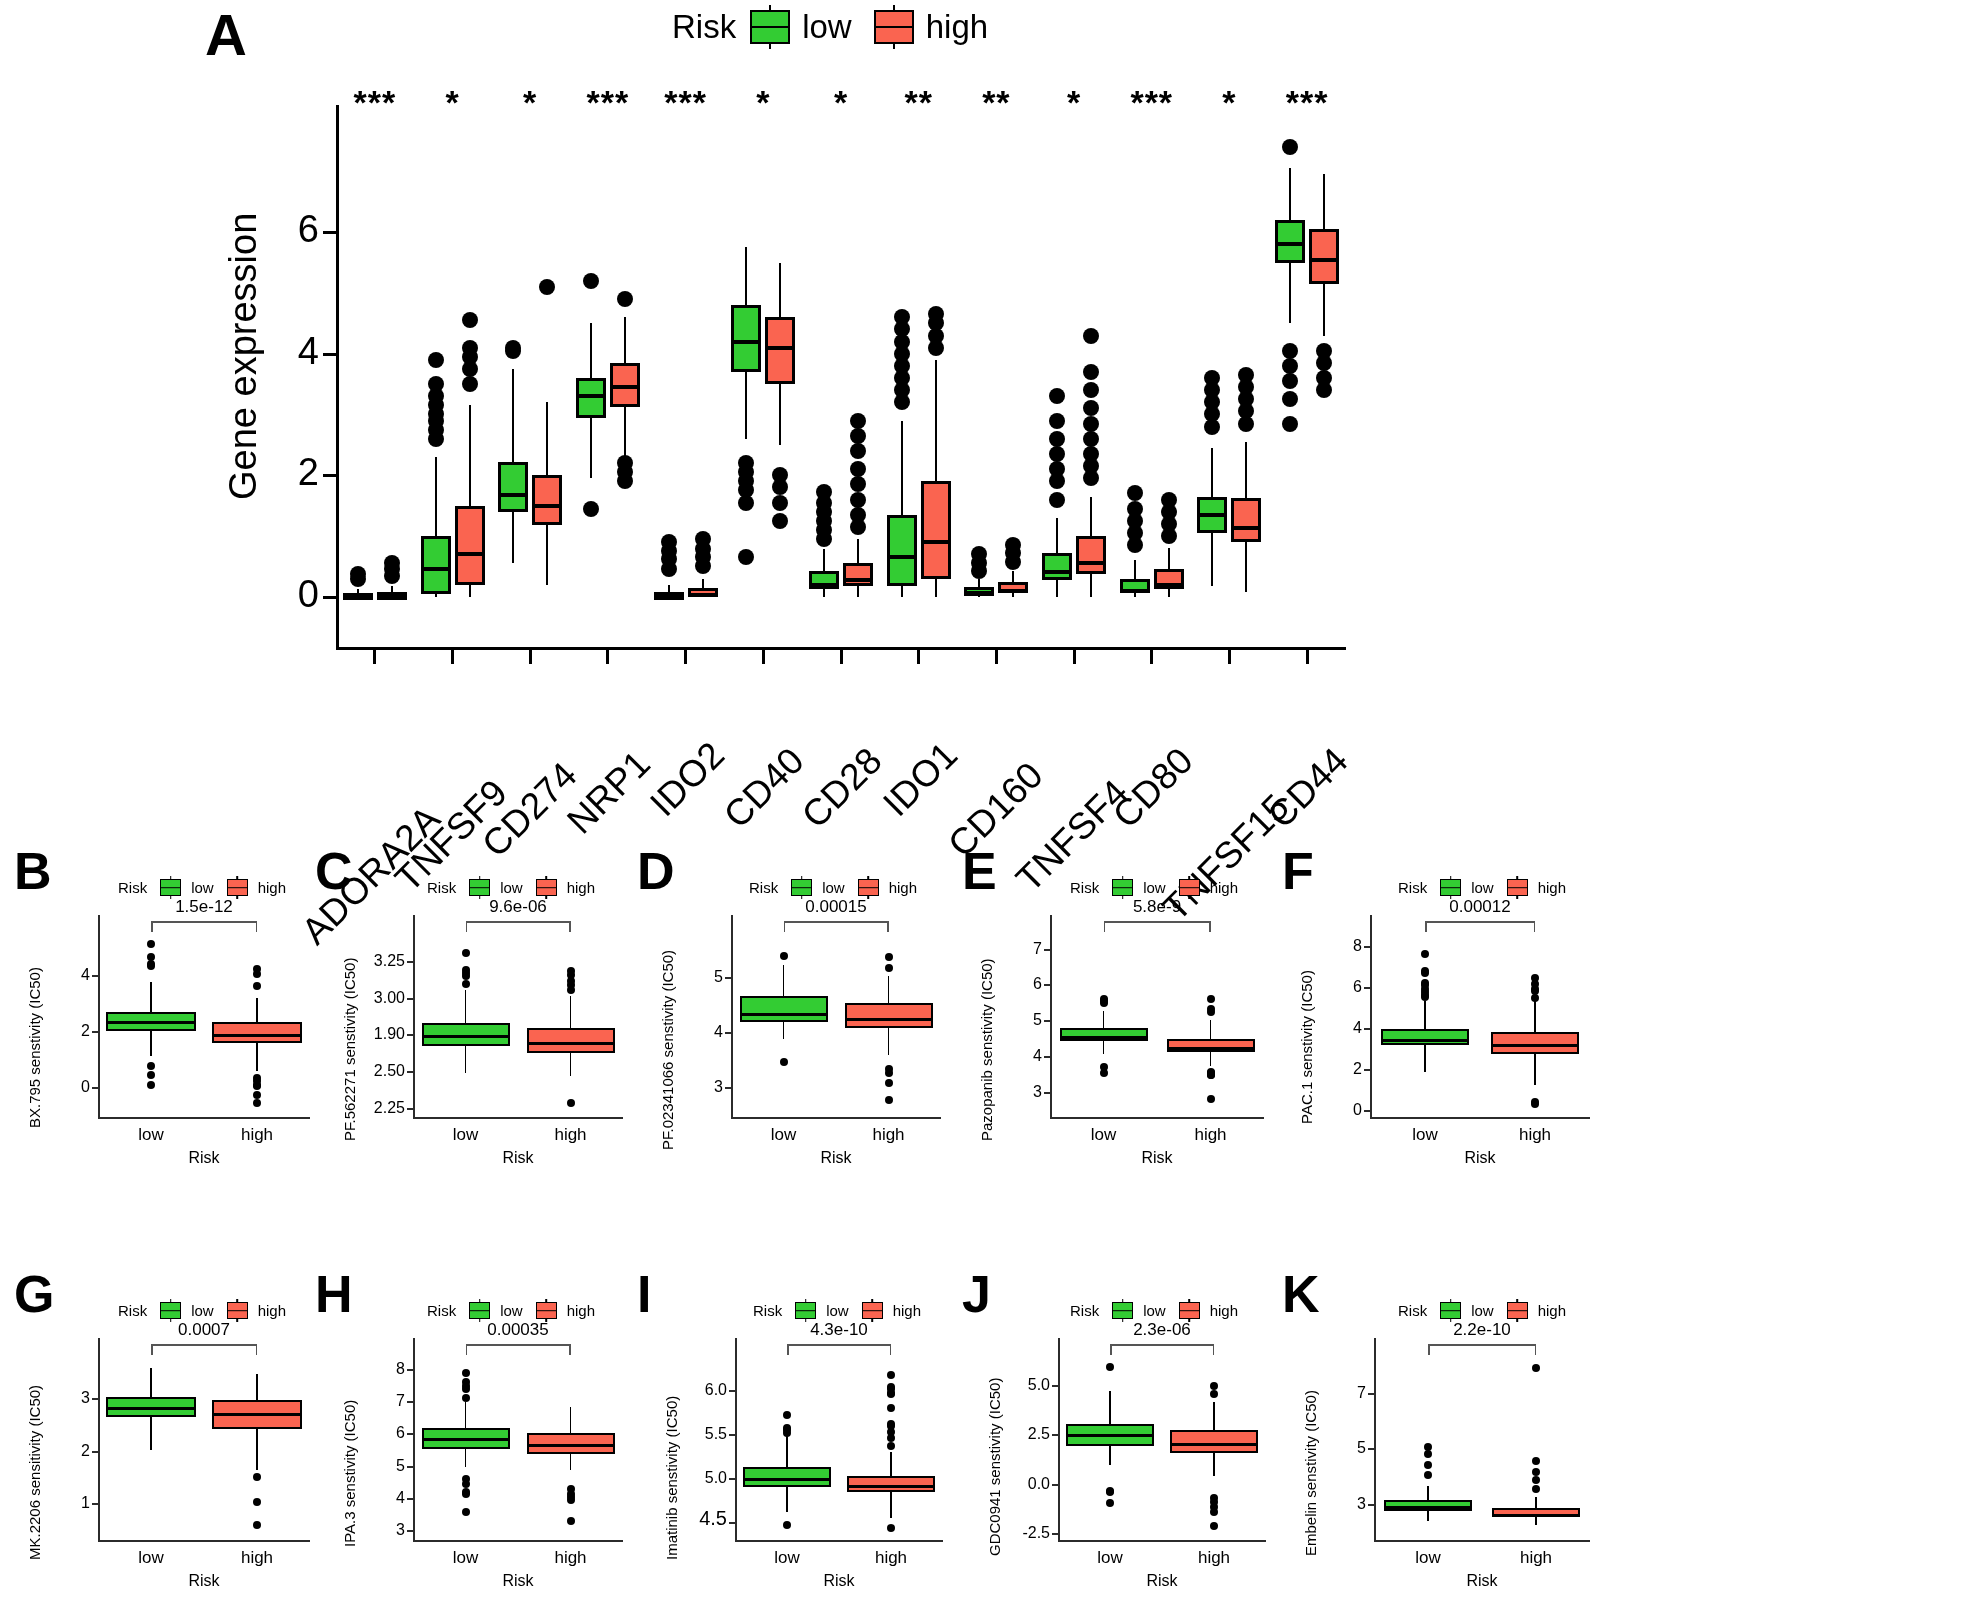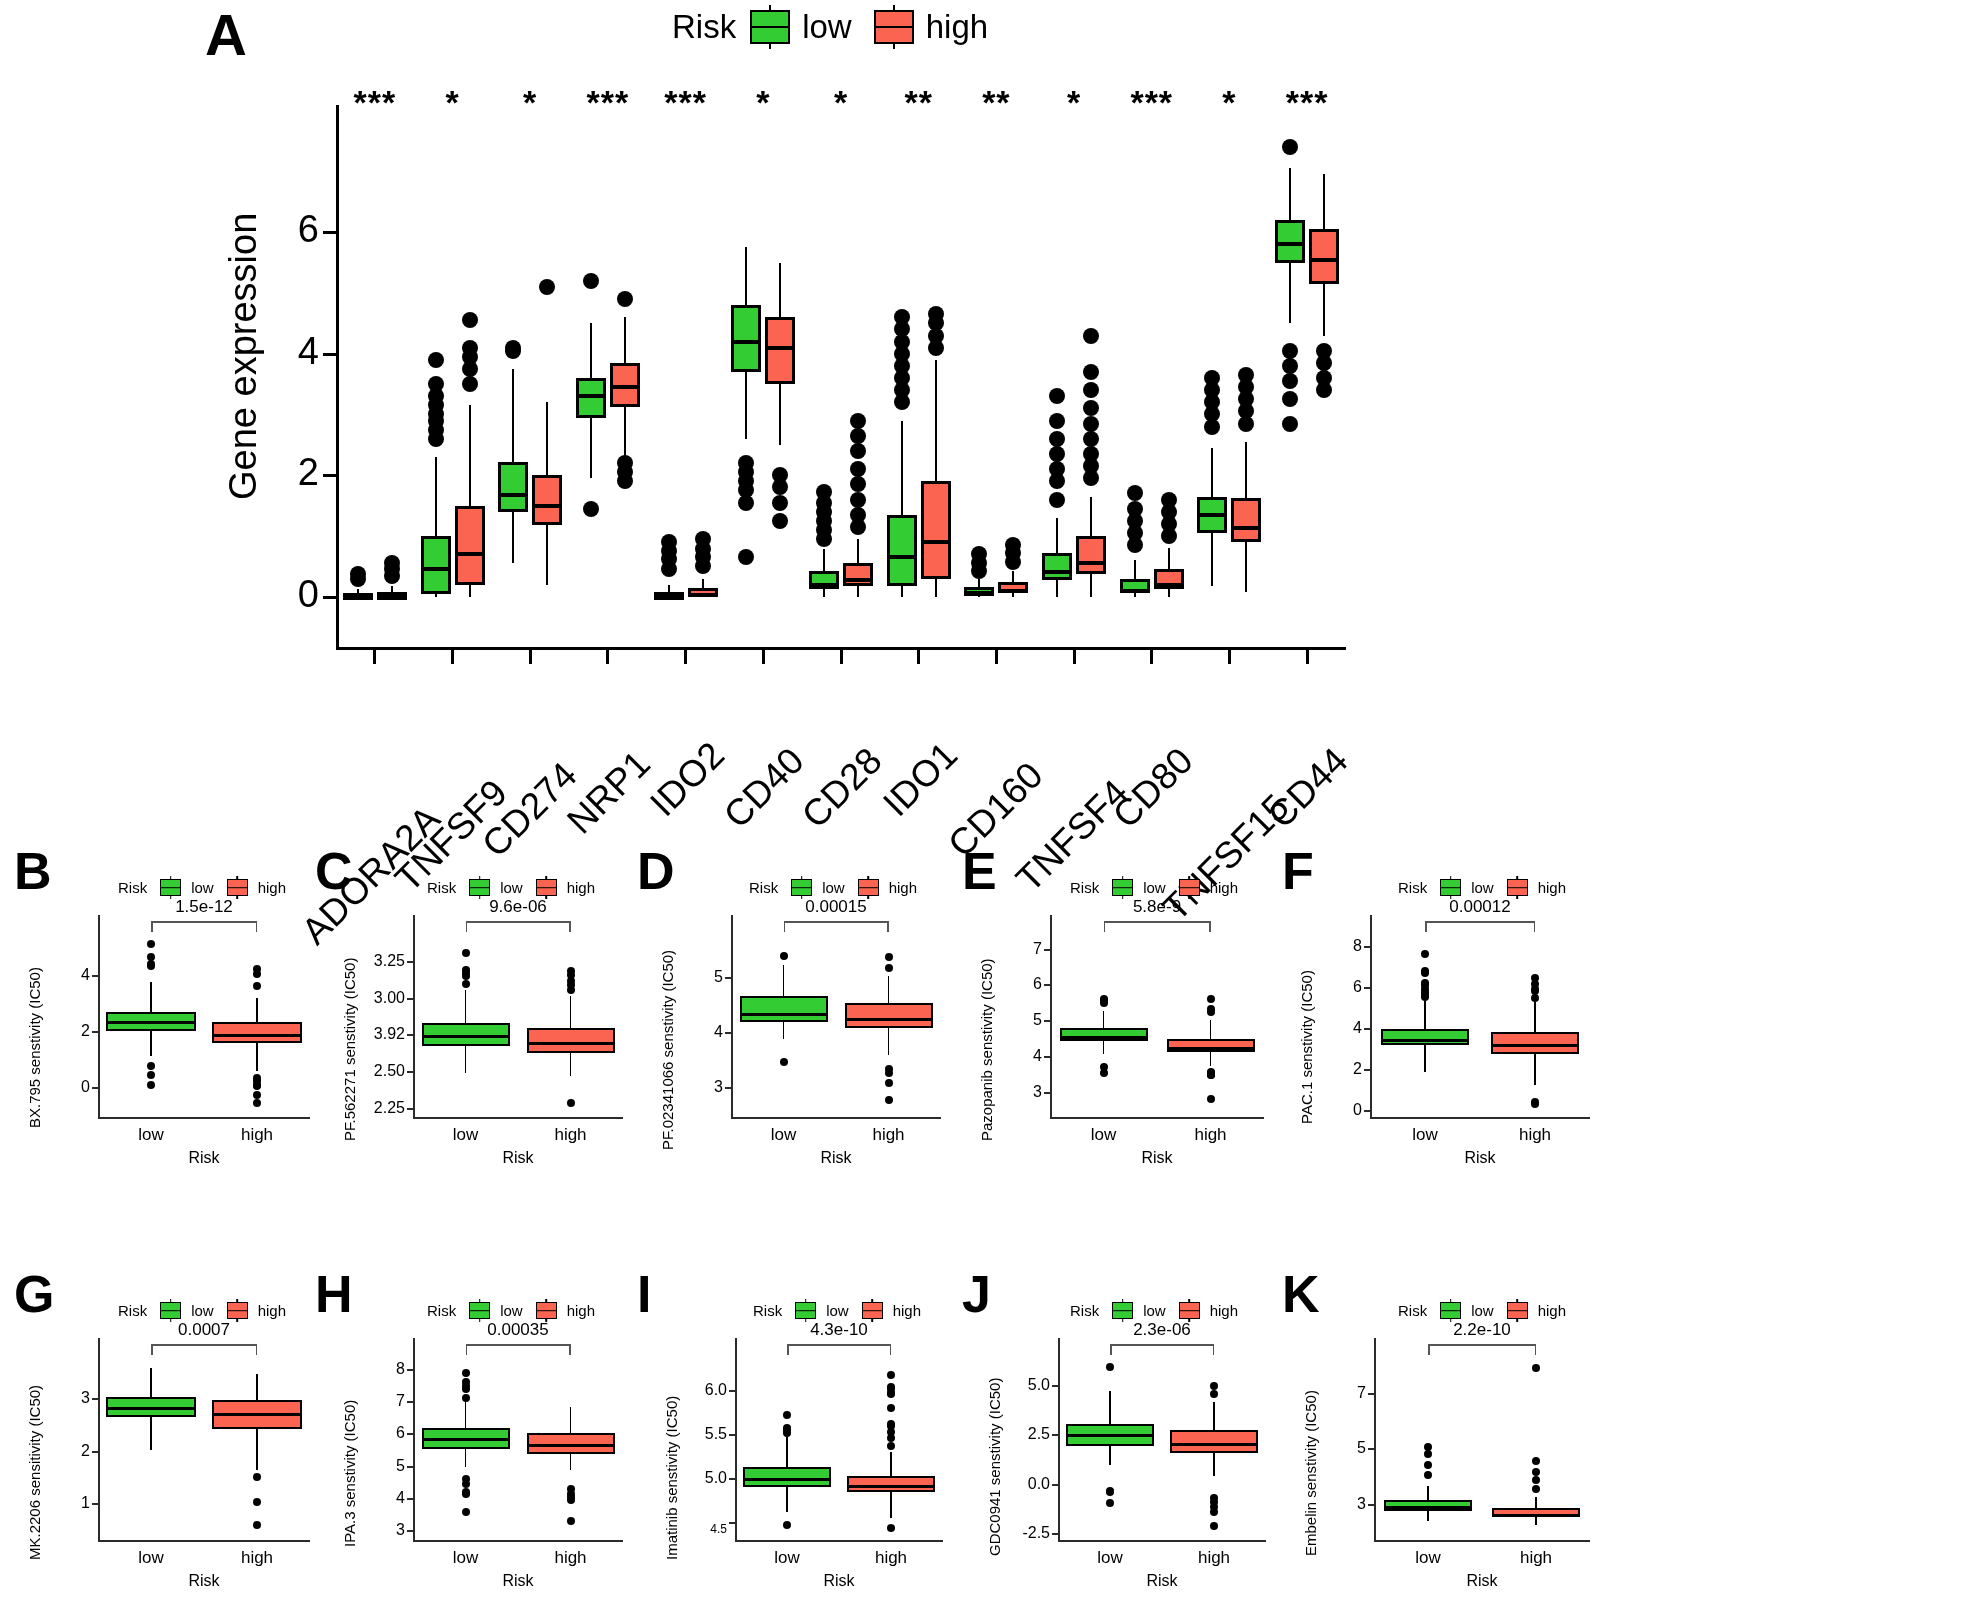--- a/index.html
+++ b/index.html
@@ -446,21 +446,21 @@
         </span>
         <span style="margin-left:4px;">high</span>
       </div>
       <div class="axis-line" style="left:98px;top:70px;width:2px;height:202px;"></div>
       <div class="axis-line" style="left:98px;top:272px;width:210px;height:2px;"></div>
       <div class="tickmark" style="left:92px;top:262.6px;width:6px;height:2px;"></div>
       <div class="tick-lbl" style="left:34px;top:253.60000000000002px;width:56px;font-size:16px;">2.25</div>
       <div class="tickmark" style="left:92px;top:225.93333333333334px;width:6px;height:2px;"></div>
       <div class="tick-lbl" style="left:34px;top:216.93333333333334px;width:56px;font-size:16px;">2.50</div>
       <div class="tickmark" style="left:92px;top:189.26666666666668px;width:6px;height:2px;"></div>
-      <div class="tick-lbl" style="left:34px;top:180.26666666666668px;width:56px;font-size:16px;">3.92</div>
+      <div class="tick-lbl" style="left:34px;top:180.26666666666668px;width:56px;font-size:16px;">1.90</div>
       <div class="tickmark" style="left:92px;top:152.6px;width:6px;height:2px;"></div>
       <div class="tick-lbl" style="left:34px;top:143.6px;width:56px;font-size:16px;">3.00</div>
       <div class="tickmark" style="left:92px;top:115.93333333333334px;width:6px;height:2px;"></div>
       <div class="tick-lbl" style="left:34px;top:106.93333333333334px;width:56px;font-size:16px;">3.25</div>
       <div class="axis-title-y" style="left:26px;top:296.1px;font-size:15px;">PF.562271 senstivity (IC50)</div>
       <div class="tickmark" style="left:149.5px;top:274px;width:2px;height:0px;"></div>
       <div class="xtick-lbl" style="left:100.5px;top:280px;width:100px;font-size:17px;">low</div>
       <div class="tickmark" style="left:254.5px;top:274px;width:2px;height:0px;"></div>
       <div class="xtick-lbl" style="left:205.5px;top:280px;width:100px;font-size:17px;">high</div>
       <div class="axis-title-x" style="left:98px;top:304px;width:210px;font-size:16px;">Risk</div>
@@ -815,21 +815,21 @@
         <span class="key" style="width:21px;height:17px;background:#fa6450;margin-left:7px;border-width:1.6px;">
           <span class="midline" style="height:1.6px;"></span>
           <span class="whisk-t" style="top:-4px;height:4px;width:1.6px;"></span>
           <span class="whisk-b" style="bottom:-4px;height:4px;width:1.6px;"></span>
         </span>
         <span style="margin-left:4px;">high</span>
       </div>
       <div class="axis-line" style="left:102px;top:70px;width:2px;height:202px;"></div>
       <div class="axis-line" style="left:102px;top:272px;width:208px;height:2px;"></div>
       <div class="tickmark" style="left:96px;top:253.79999999999995px;width:6px;height:2px;"></div>
-      <div class="tick-lbl" style="left:38px;top:254px;width:56px;font-size:12px;">4.5</div>
+      <div class="tick-lbl" style="left:38px;top:239px;width:56px;font-size:20px;">4.5</div>
       <div class="tickmark" style="left:96px;top:209.79999999999995px;width:6px;height:2px;"></div>
       <div class="tick-lbl" style="left:38px;top:200.79999999999995px;width:56px;font-size:16px;">5.0</div>
       <div class="tickmark" style="left:96px;top:165.79999999999995px;width:6px;height:2px;"></div>
       <div class="tick-lbl" style="left:38px;top:156.79999999999995px;width:56px;font-size:16px;">5.5</div>
       <div class="tickmark" style="left:96px;top:121.79999999999995px;width:6px;height:2px;"></div>
       <div class="tick-lbl" style="left:38px;top:112.79999999999995px;width:56px;font-size:16px;">6.0</div>
       <div class="axis-title-y" style="left:30px;top:291.8px;font-size:15px;">Imatinib senstivity (IC50)</div>
       <div class="tickmark" style="left:153px;top:274px;width:2px;height:0px;"></div>
       <div class="xtick-lbl" style="left:104px;top:280px;width:100px;font-size:17px;">low</div>
       <div class="tickmark" style="left:257px;top:274px;width:2px;height:0px;"></div>

